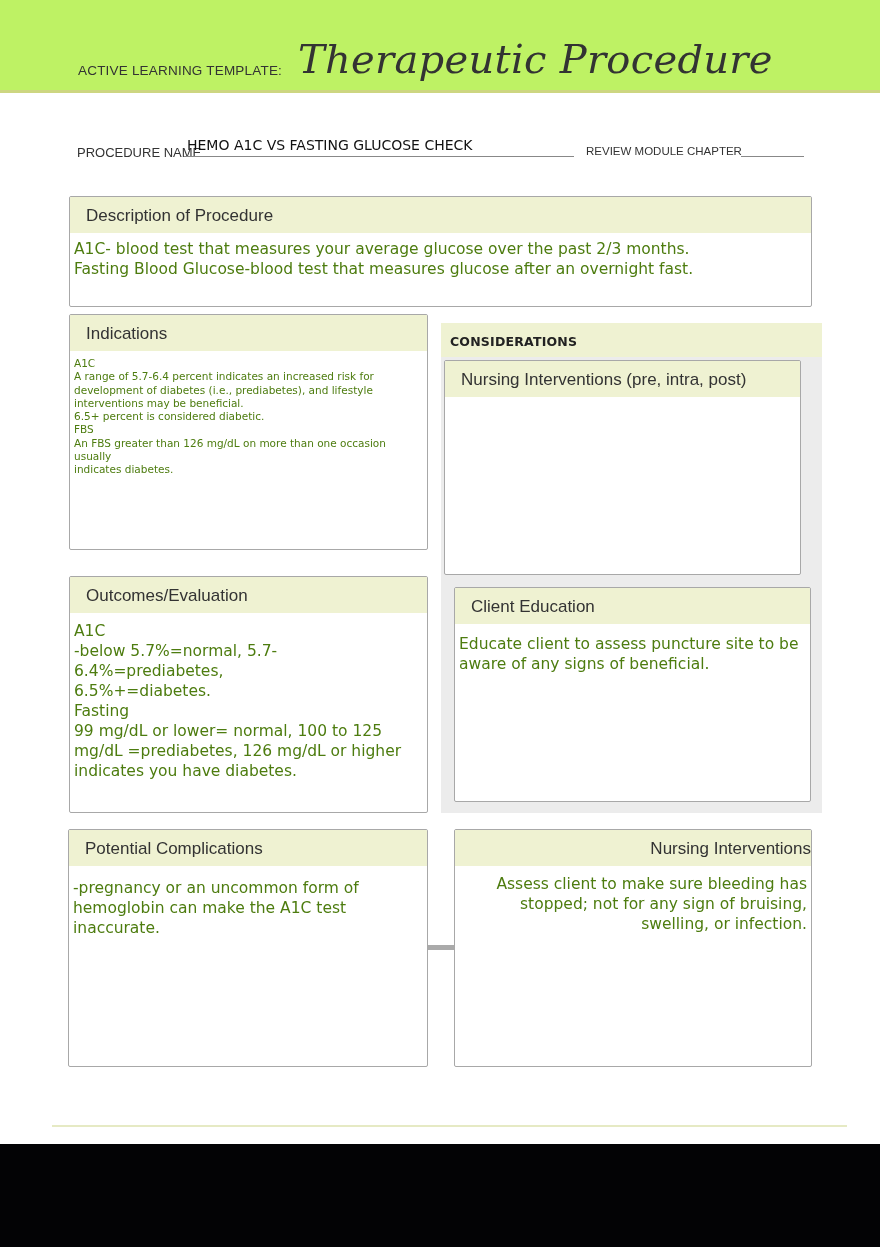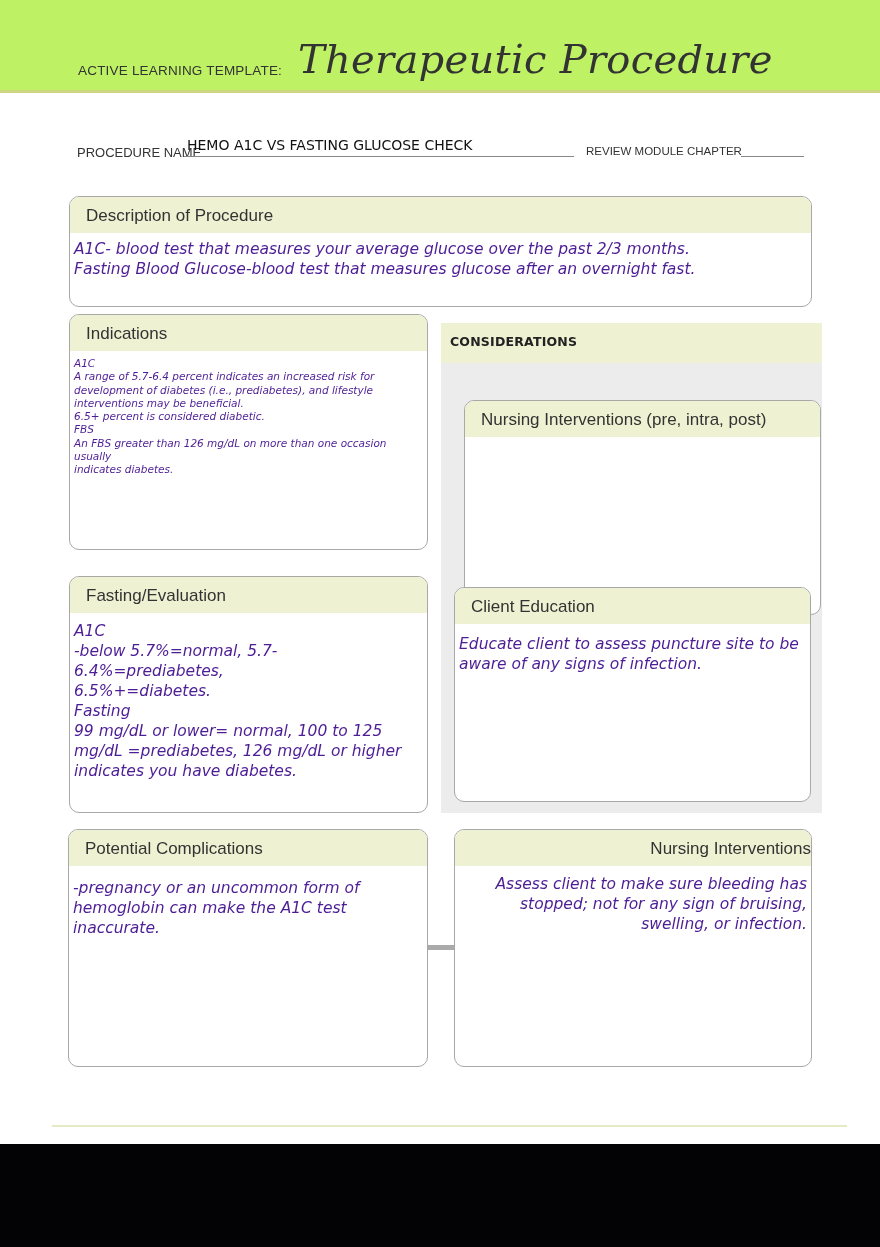--- a/index.html
+++ b/index.html
@@ -12,28 +12,28 @@
   .hdr-title { position:absolute; left:298px; top:36px; font-family:"DejaVu Serif", serif;
                font-style:italic; font-size:40px; color:#333; letter-spacing:0.3px;text-align:right; }
 
   .proc-row { position:absolute; top:137px; left:69px; width:740px; height:24px; }
   .proc-label { position:absolute; left:0; top:8px; font-family:"Liberation Sans", sans-serif; font-size:13px; color:#333;padding-left:8px; }
   .proc-line { position:absolute; left:115px; top:19px; width:390px; border-bottom:1px solid #888; }
   .proc-value { position:absolute; left:118px; top:0; font-size:14px; color:#111; }
   .rmc-label { position:absolute; left:517px; top:8px; font-family:"Liberation Sans", sans-serif; font-size:11.5px; color:#333; }
   .rmc-line { position:absolute; left:672px; top:19px; width:63px; border-bottom:1px solid #888; }
 
-  .box { position:absolute; background:#fff; border:1.5px solid #a8a8a8; border-radius:10px; overflow:hidden; }
+  .box { position:absolute; background:#fff; border:1.5px solid #a8a8a8; border-radius:2px; overflow:hidden; }
   .box-head { height:36px; background:#eff2d2; font-family:"Liberation Sans", sans-serif; font-size:17px;
               color:#333; padding-left:16px; line-height:38px; }
-  .box-body { padding:4px 4px 0 4px; font-size:15.5px; line-height:20px; white-space:pre-line; color:#4c1d95;font-style:italic; }
+  .box-body { padding:4px 4px 0 4px; font-size:15.5px; line-height:20px; white-space:pre-line; color:#4d7c0f; }
   .small { font-size:10.5px; line-height:13.3px; padding-top:6px; }
 
   .consid { position:absolute; left:441px; top:323px; width:381px; height:490px; background:#ececec; }
-  .consid-head { height:40px; background:#eff2d2; font-size:12.5px; font-weight:bold; padding-left:9px;
+  .consid-head { height:34px; background:#eff2d2; font-size:12.5px; font-weight:bold; padding-left:9px;
                  line-height:38px; color:#222; letter-spacing:0.2px; }
 
   .connector { position:absolute; left:428px; top:945px; width:26px; height:5px; background:#aaaaaa; }
   .footer-rule { position:absolute; left:52px; top:1125px; width:795px; height:2px; background:#e6eac4; }
   .black-bar { position:absolute; left:0; top:1144px; width:880px; height:103px; background:#030305; }
 </style>
 </head>
 <body>
 
 <div class="hdr">
@@ -64,31 +64,31 @@
 interventions may be beneficial.
 6.5+ percent is considered diabetic.
 FBS
 An FBS greater than 126 mg/dL on more than one occasion usually
 indicates diabetes.</div>
 </div>
 
 <div class="consid">
   <div class="consid-head">CONSIDERATIONS</div>
 </div>
-<div class="box" style="left:464px; top:360px; width:355px; height:213px;margin-top:40px;">
+<div class="box" style="left:444px; top:360px; width:355px; height:213px;">
   <div class="box-head">Nursing Interventions (pre, intra, post)</div>
 </div>
 <div class="box" style="left:454px; top:587px; width:355px; height:213px;">
   <div class="box-head">Client Education</div>
   <div class="box-body" style="padding-top:10px;">Educate client to assess puncture site to be
-aware of any signs of infection.</div>
+aware of any signs of beneficial.</div>
 </div>
 
 <div class="box" style="left:69px; top:576px; width:357px; height:235px;">
-  <div class="box-head">Fasting/Evaluation</div>
+  <div class="box-head">Outcomes/Evaluation</div>
   <div class="box-body" style="padding-top:8px;">A1C
 -below 5.7%=normal, 5.7-6.4%=prediabetes,
 6.5%+=diabetes.
 Fasting
  99 mg/dL or lower= normal, 100 to 125
 mg/dL =prediabetes,  126 mg/dL or higher
 indicates you have diabetes.</div>
 </div>
 
 <div class="box" style="left:68px; top:829px; width:358px; height:236px;">

